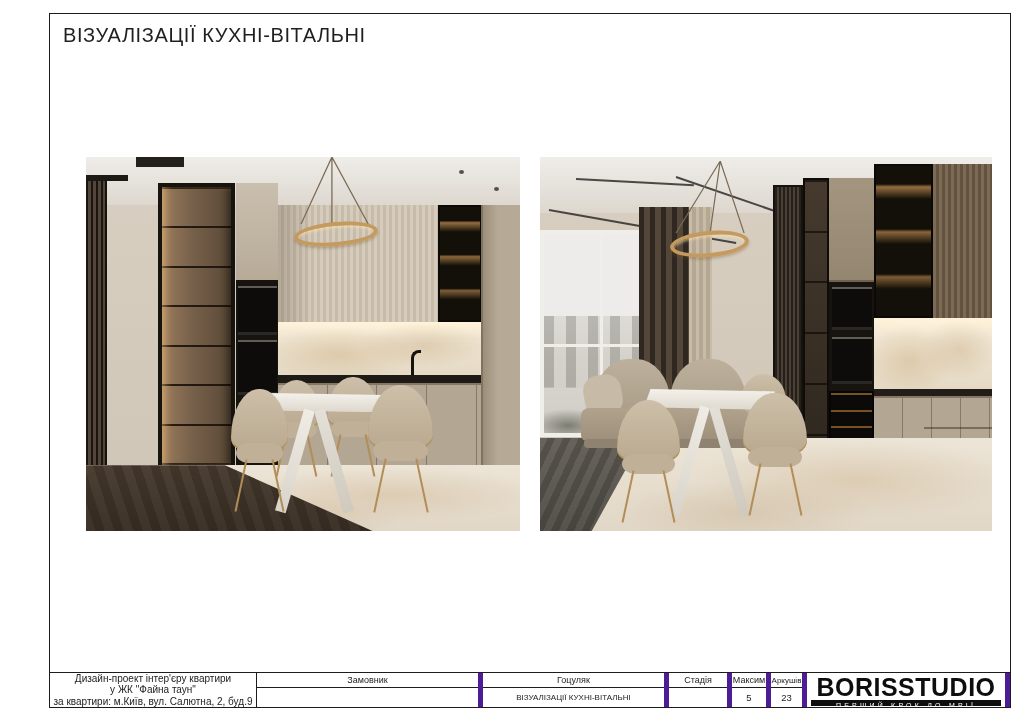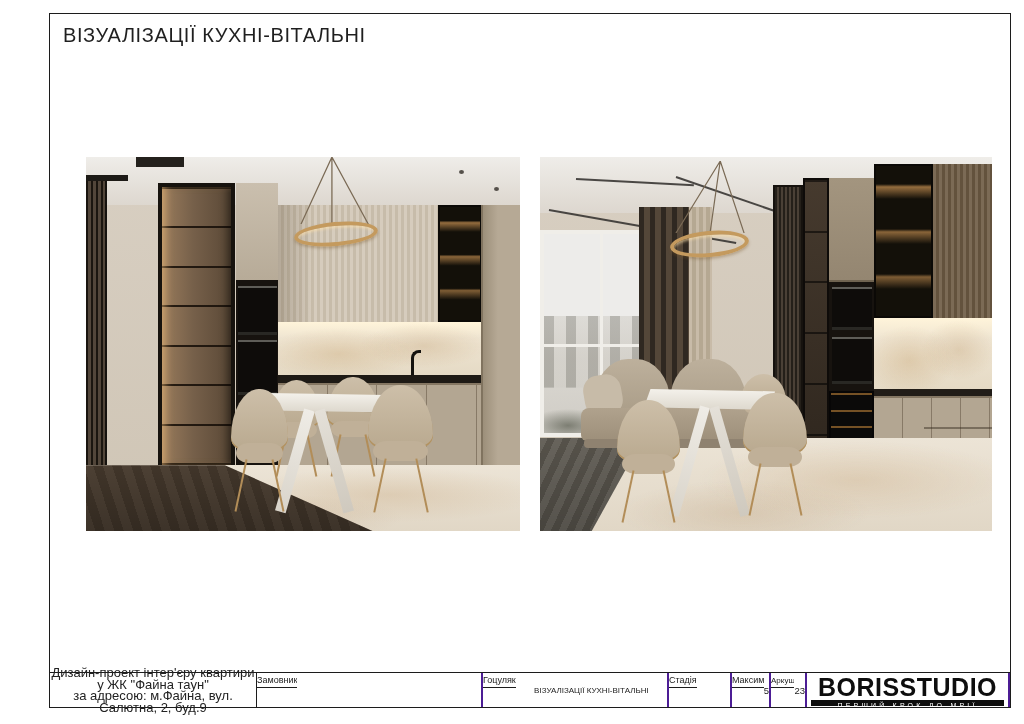--- a/index.html
+++ b/index.html
@@ -76,24 +76,24 @@
   .winefridge{background-color:#0b0a09;border:2px solid #070606;background-image:
     repeating-linear-gradient(180deg,rgba(205,140,60,.55) 0 2px,rgba(0,0,0,0) 2px 18%)}
   .flute-brown{background:repeating-linear-gradient(90deg,#7b6a55 0 3px,#63523d 3px 6px)}
   .sofa .cushion{position:absolute;top:0;height:58%;background:linear-gradient(180deg,#bdb09c,#aa9d88);border-radius:45% 45% 12% 12%/75% 75% 12% 12%}
   .sofa .pillow{position:absolute;background:#c7bba8;border-radius:38%;transform:rotate(-10deg)}
   .sofa .seat{position:absolute;left:0;top:50%;width:100%;height:34%;background:linear-gradient(180deg,#b0a28d,#9d8f7a);border-radius:8px 12px 6px 6px}
   .sofa .base{position:absolute;left:2%;top:82%;width:96%;height:10%;background:#8f8270;border-radius:4px}
 
   
   .tb{position:absolute;left:49px;top:672px;width:962px;height:36px;display:flex;border:1px solid #1c1c1c;background:#fff}
-  .tb .col{border-right:2px solid #4c1d95;display:flex;}
+  .tb .col{border-right:5px solid #4c1d95;display:flex;flex-direction:column}
   .tb .head{font-size:9px;height:15px;line-height:15px;text-align:center;border-bottom:1px solid #1c1c1c;white-space:nowrap;overflow:hidden}
   .tb .val{font-size:9.5px;flex:1;display:flex;align-items:center;justify-content:center;text-align:center}
-  .project{width:207px;display:flex;flex-direction:column;justify-content:center;text-align:center;font-size:13px;line-height:11.5px;border-right:1px solid #1c1c1c}
+  .project{width:207px;display:flex;flex-direction:column;justify-content:center;text-align:center;font-size:10px;line-height:11.5px;border-right:1px solid #1c1c1c}
   .c-customer{width:226px}.c-stage{width:186px}.c-scale{width:63px}.c-sheet{width:39px}.c-sheets{width:36px}
   .c-stage .val{font-size:8px}
   .c-sheets .head{font-size:8px}
   .logo{flex:1;border-right:none;display:flex;flex-direction:column;align-items:center;justify-content:center;padding:1px 4px}
   .logo-word{font-size:25px;font-weight:800;line-height:1;letter-spacing:.5px;color:#0e0e0e;transform:scaleY(1.06)}
   .logo-bar{width:100%;background:#0e0e0e;color:#fff;font-size:7px;letter-spacing:3.2px;text-align:center;height:11px;line-height:11px;margin-top:1px;white-space:nowrap;overflow:hidden}
 </style>
 </head>
 <body>
 
@@ -224,21 +224,21 @@
       <i class="st"></i>
     <i class="lg l"></i>
       <i class="lg r"></i>
   </div>
 </div>
 
 <div class="tb">
   <div class="project">
     <span>Дизайн-проект інтер'єру квартири</span>
     <span>у ЖК "Файна таун"</span>
-    <span>за адресою: м.Файна, вул. Салютна, 2, буд.9</span>
+    <span>за квартири: м.Київ, вул. Салютна, 2, буд.9</span>
   </div>
   <div class="col c-customer">
     <div class="head">Замовник</div>
   </div>
   <div class="col c-stage">
     <div class="head">Гоцуляк</div>
     <div class="val">ВІЗУАЛІЗАЦІЇ КУХНІ-ВІТАЛЬНІ</div>
   </div>
   <div class="col c-scale">
     <div class="head">Стадія</div>

